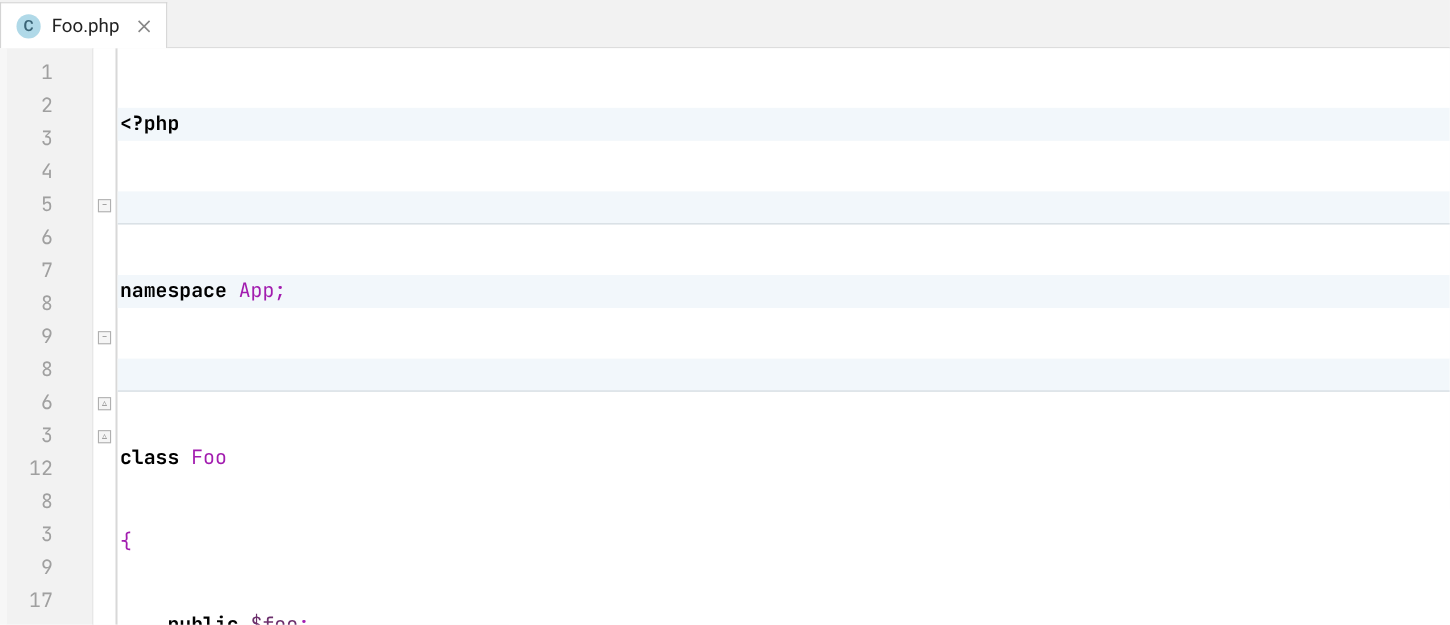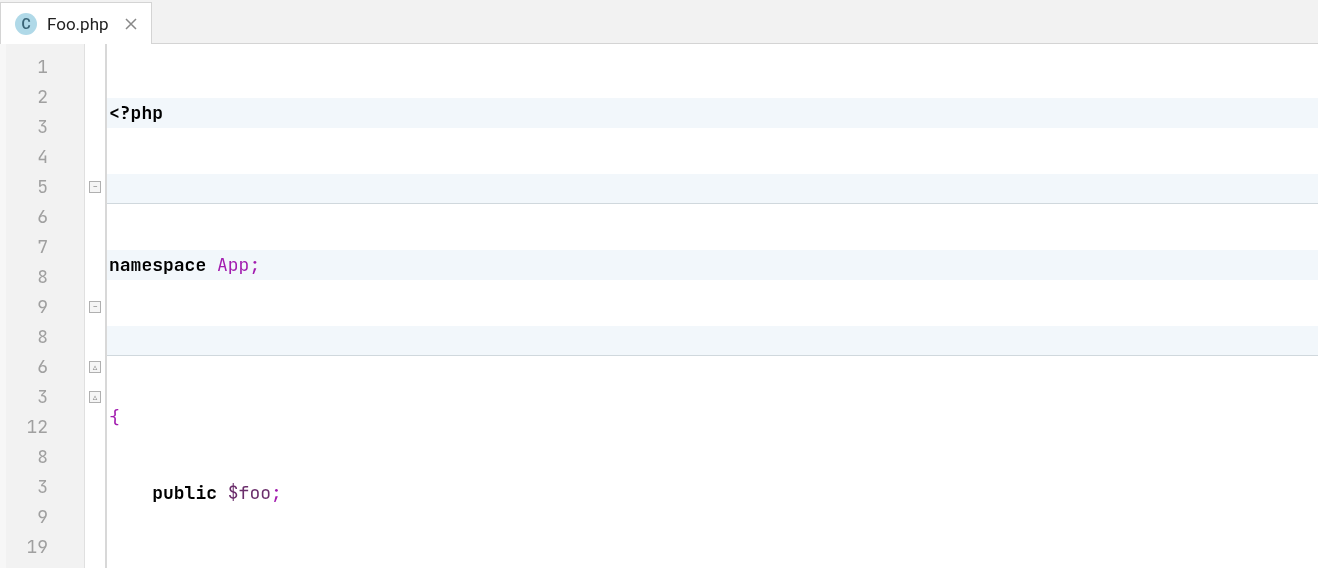--- a/index.html
+++ b/index.html
@@ -163,21 +163,21 @@
     <div class="gutter-line">7</div>
     <div class="gutter-line">8</div>
     <div class="gutter-line">9</div>
     <div class="gutter-line">8</div>
     <div class="gutter-line">6</div>
     <div class="gutter-line">3</div>
     <div class="gutter-line">12</div>
     <div class="gutter-line">8</div>
     <div class="gutter-line">3</div>
     <div class="gutter-line">9</div>
-    <div class="gutter-line">19</div>
+    <div class="gutter-line">17</div>
   </div>
 
   <div class="fold-gutter">
     <div class="fold-line"></div>
     <div class="fold-line"></div>
     <div class="fold-line"></div>
     <div class="fold-line"></div>
     <div class="fold-line">
         <div class="fold-marker">−</div>
       </div>
@@ -199,20 +199,21 @@
     <div class="fold-line"></div>
     <div class="fold-line"></div>
     <div class="fold-line"></div>
   </div>
 
   <div class="code-area">
     <div class="code-line hl-band"><span class="kw">&lt;?php</span></div>
     <div class="code-line hl-band hl-border"></div>
     <div class="code-line hl-band"><span class="kw">namespace</span><span class="plain"> App;</span></div>
     <div class="code-line hl-band hl-border"></div>
+    <div class="code-line"><span class="kw">class</span><span class="plain"> Foo</span></div>
     <div class="code-line"><span class="plain">{</span></div>
     <div class="code-line">    <span class="kw">public</span><span class="var"> $foo</span><span class="plain">;</span></div>
     
     
     
     
     
     
     
     

